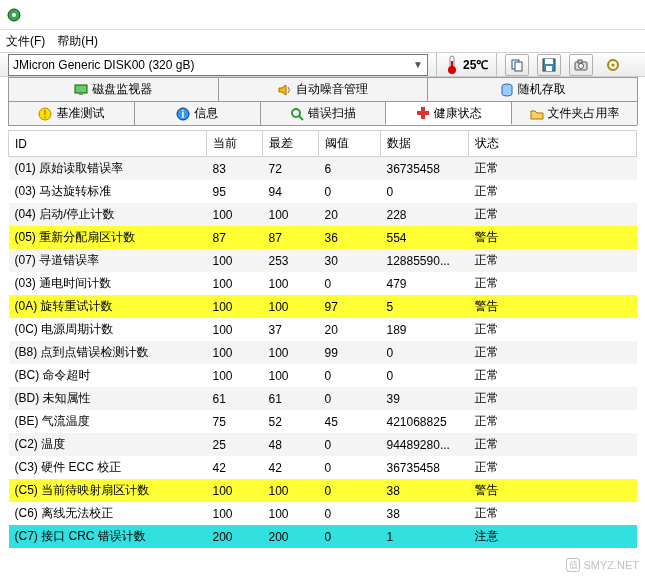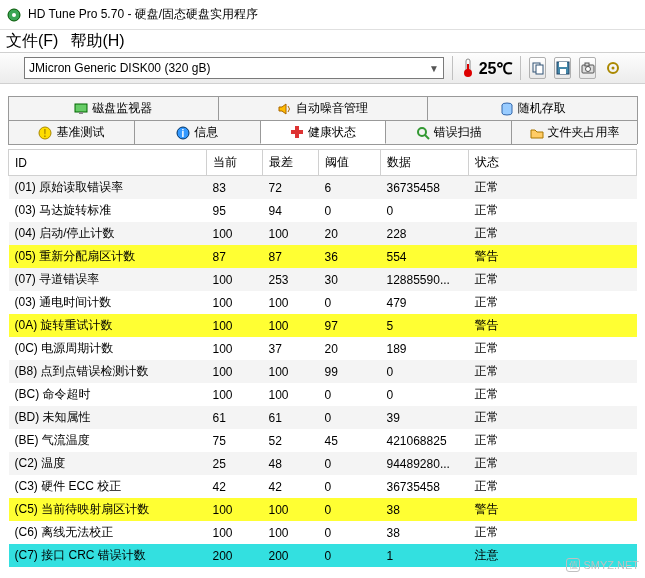--- a/index.html
+++ b/index.html
@@ -1,30 +1,30 @@
 <!DOCTYPE html>
 <html><head>
 <meta charset="utf-8">
 <style>
 * { box-sizing: border-box; margin: 0; padding: 0; font-family: "Microsoft YaHei", "SimSun", sans-serif; }
 body { background: #fff; width: 645px; height: 578px; overflow: hidden; position: relative; }
 .titlebar { height: 30px; background: #fff; border-bottom: 1px solid #e0e0e0; display: flex; align-items: center; padding: 0 6px; font-size: 12px; color: #000; }
 .titlebar-icon { width: 16px; height: 16px; margin-right: 6px; display: inline-block; }
 .titlebar-icon svg { width: 16px; height: 16px; }
-.menubar { height: 22px; display: flex; align-items: center; padding: 0 6px; font-size: 16px; gap: 12px; }
+.menubar { height: 22px; display: flex; align-items: center; padding: 0 6px; font-size: 12px; gap: 12px; }
 .menubar span { cursor: default; }
-.toolbar { height: 32px; border-top: 1px solid #d0d0d0; border-bottom: 1px solid #d0d0d0; background: linear-gradient(#fdfdfd,#ececec); display: flex; align-items: center; padding: 0 24px; gap: 8px; }
+.toolbar { height: 25px; border-top: 1px solid #d0d0d0; border-bottom: 1px solid #d0d0d0; background: linear-gradient(#fdfdfd,#ececec); display: flex; align-items: center; padding: 0 8px; gap: 8px; }
 .disk-select { flex: 0 0 420px; height: 22px; border: 1px solid #7a7a7a; background: #fff; font-size: 12px; padding: 0 4px; display: flex; align-items: center; justify-content: space-between; }
 .disk-select .chev { font-size: 10px; color: #555; }
 .toolbar .sep { width: 1px; height: 24px; background: #c0c0c0; }
-.temp { display: flex; align-items: center; gap: 4px; font-size: 16px; font-weight: bold; }
+.temp { display: flex; align-items: center; gap: 4px; font-size: 12px; font-weight: bold; }
 .therm-icon { width: 14px; height: 20px; display: inline-block; }
 .tool-btn { width: 24px; height: 22px; border: 1px solid #b0b0b0; background: linear-gradient(#fff,#e8e8e8); display: flex; align-items: center; justify-content: center; border-radius: 2px; }
 .tool-btn svg { width: 14px; height: 14px; }
-.tabs-wrap { padding: 12px 8px 0 8px; }
+.tabs-wrap { padding: 0 8px 0 8px; }
 .tabrow { display: flex; border-bottom: 1px solid #999; }
 .tabrow.row2 { border-bottom: 1px solid #999; margin-top: -1px; }
 .tab { flex: 1; height: 24px; border: 1px solid #999; border-bottom: none; background: #f4f4f4; font-size: 12px; display: flex; align-items: center; justify-content: center; gap: 4px; margin-right: -1px; }
 .tab.selected { background: #fff; border-bottom: 1px solid #fff; position: relative; z-index: 2; }
 .tab .ticon { width: 14px; height: 14px; display: inline-flex; align-items: center; justify-content: center; }
 .table-wrap { padding: 0 8px; margin-top: 4px; height: 448px; overflow: hidden; }
 .table { width: 100%; border-collapse: collapse; font-size: 12px; }
 .table th { text-align: left; font-weight: normal; padding: 4px 6px; border: 1px solid #d0d0d0; background: #fff; color: #000; }
 .table td { padding: 3px 6px; border: 0; }
 .table tbody tr:nth-child(odd) { background: #f4f4f4; }
@@ -43,21 +43,20 @@
 </head>
 <body>
 
 <div class="titlebar">
   <span class="titlebar-icon">
     <svg viewBox="0 0 16 16">
         <circle cx="8" cy="8" r="6" fill="#3aa655" stroke="#050" stroke-width="1"></circle>
         <circle cx="8" cy="8" r="2" fill="#fff"></circle>
       </svg>
   </span>
-  <span>HD Tune Pro 5.70 - 硬盘/固态硬盘实用程序</span>
 </div>
 
 <div class="menubar">
   <span><span>文件(F)</span></span>
   <span><span>帮助(H)</span></span>
 </div>
 
 <div class="toolbar">
   <div class="disk-select">
     <span>JMicron Generic DISK00 (320 gB)</span>
@@ -145,37 +144,37 @@
       </div>
       <div class="tab">
         <span class="ticon">
           <svg viewBox="0 0 14 14">
             <circle cx="7" cy="7" r="6" fill="#39f" stroke="#036"></circle>
             <text x="7" y="11" text-anchor="middle" font-size="10" fill="#fff" font-weight="bold">i</text>
           </svg>
         </span>
         <span>信息</span>
       </div>
+      <div class="tab">
+        <span class="ticon">
+          <svg viewBox="0 0 14 14">
+            <circle cx="6" cy="6" r="4" fill="none" stroke="#393" stroke-width="2"></circle>
+            <line x1="9" y1="9" x2="13" y2="13" stroke="#393" stroke-width="2"></line>
+          </svg>
+        </span>
+        <span>错误扫描</span>
+      </div>
       <div class="tab selected">
         <span class="ticon">
           <svg viewBox="0 0 14 14">
             <rect x="5" y="1" width="4" height="12" fill="#d33"></rect>
             <rect x="1" y="5" width="12" height="4" fill="#d33"></rect>
           </svg>
         </span>
         <span>健康状态</span>
-      </div>
-      <div class="tab">
-        <span class="ticon">
-          <svg viewBox="0 0 14 14">
-            <circle cx="6" cy="6" r="4" fill="none" stroke="#393" stroke-width="2"></circle>
-            <line x1="9" y1="9" x2="13" y2="13" stroke="#393" stroke-width="2"></line>
-          </svg>
-        </span>
-        <span>错误扫描</span>
       </div>
       <div class="tab">
         <span class="ticon">
           <svg viewBox="0 0 14 14">
             <path d="M1 4h4l2 2h6v6H1z" fill="#fc6" stroke="#a70"></path>
           </svg>
         </span>
         <span>文件夹占用率</span>
       </div>
     </div>

